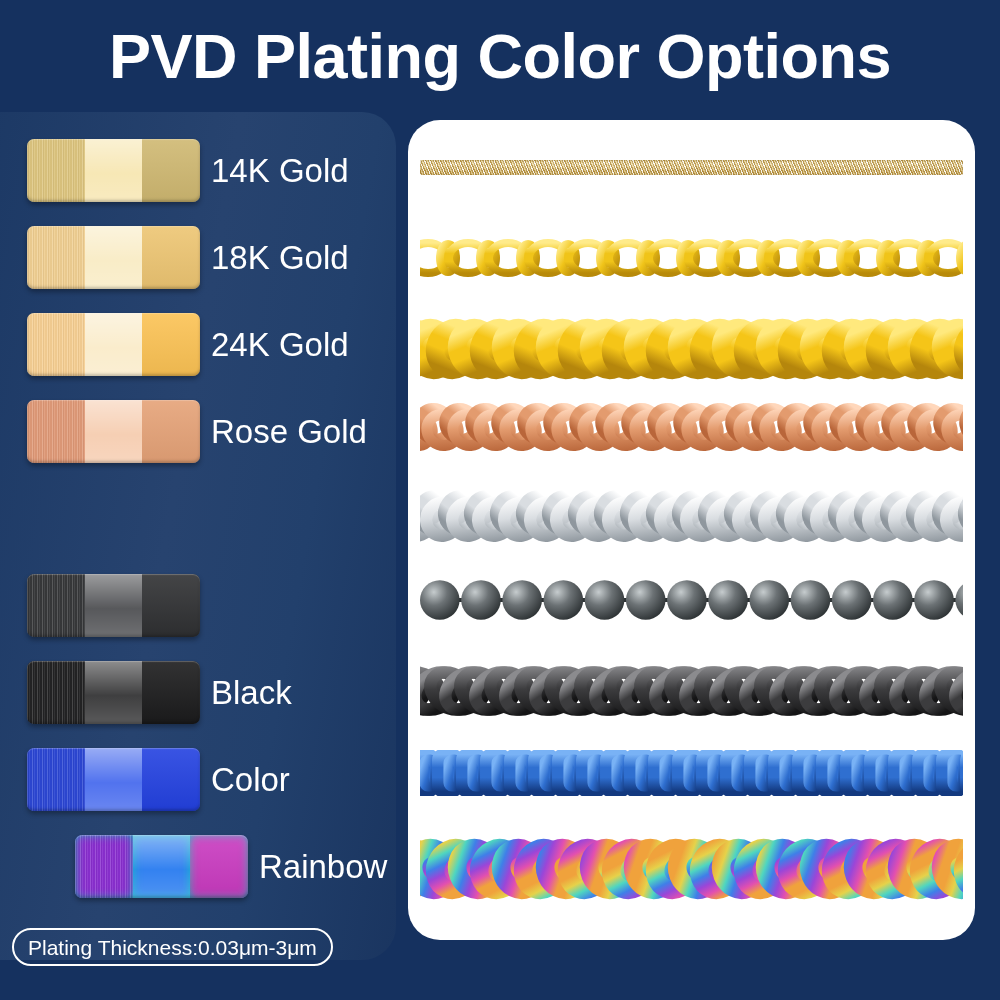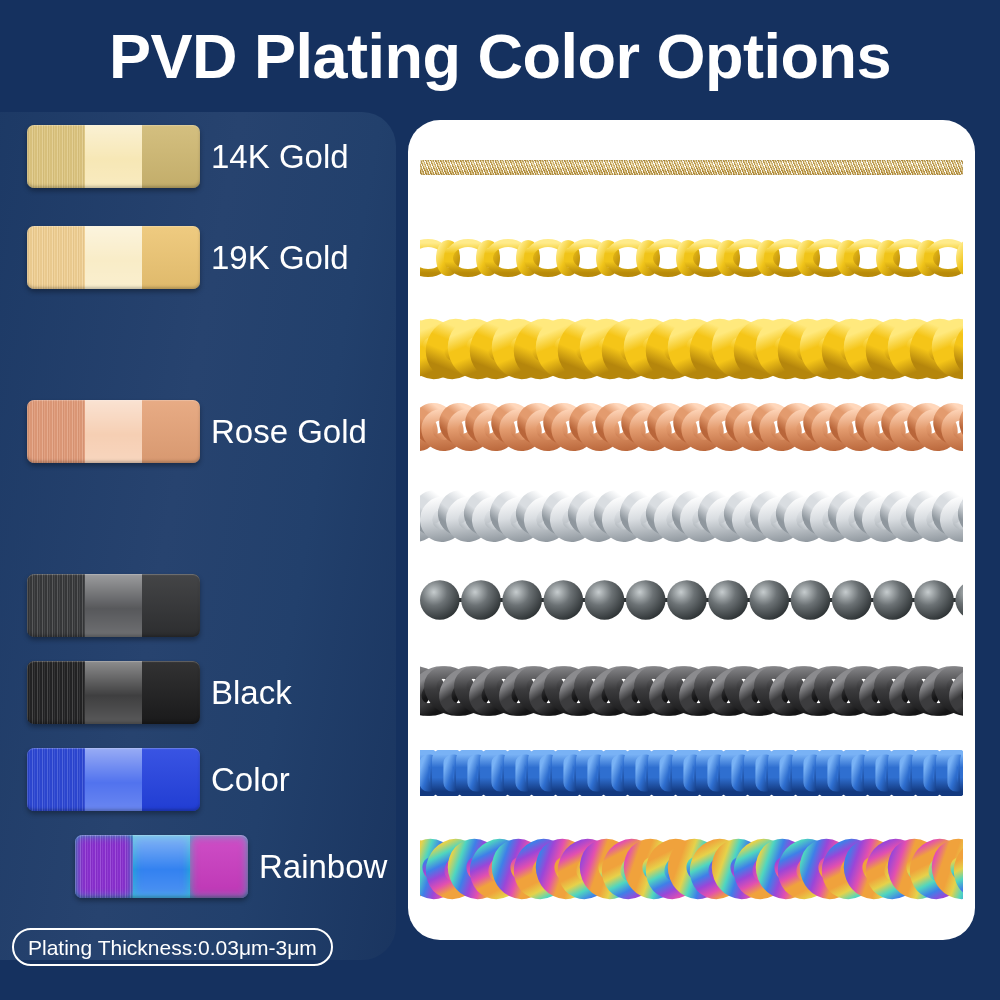--- a/index.html
+++ b/index.html
@@ -171,35 +171,43 @@
 </head>
 <body>
 
 <div id="header">
   <div id="title">PVD Plating Color Options</div>
 </div>
 
 <div id="left-panel"></div>
 
 <div id="swatch-list">
-    <div class="swatch-row" style="top: 124px;">
+    <div class="swatch-row" style="top: 138px;">
       <div class="swatch">
         <div class="seg brushed" style="background: rgb(221, 197, 127);"></div>
         <div class="seg polish" style="background: rgb(247, 231, 180);"></div>
         <div class="seg matte" style="background: rgb(207, 184, 113);"></div>
       </div>
       <div class="swatch-label">14K Gold</div>
     </div>
     <div class="swatch-row" style="top: 225px;">
       <div class="swatch">
         <div class="seg brushed" style="background: rgb(240, 207, 146);"></div>
         <div class="seg polish" style="background: rgb(249, 236, 198);"></div>
         <div class="seg matte" style="background: rgb(237, 197, 114);"></div>
       </div>
-      <div class="swatch-label">19K Gold</div>
+      <div class="swatch-label">18K Gold</div>
+    </div>
+    <div class="swatch-row" style="top: 312px;">
+      <div class="swatch">
+        <div class="seg brushed" style="background: rgb(246, 207, 147);"></div>
+        <div class="seg polish" style="background: rgb(250, 236, 203);"></div>
+        <div class="seg matte" style="background: rgb(251, 194, 84);"></div>
+      </div>
+      <div class="swatch-label">24K Gold</div>
     </div>
     <div class="swatch-row" style="top: 399px;">
       <div class="swatch">
         <div class="seg brushed" style="background: rgb(224, 154, 120);"></div>
         <div class="seg polish" style="background: rgb(246, 206, 178);"></div>
         <div class="seg matte" style="background: rgb(229, 162, 119);"></div>
       </div>
       <div class="swatch-label">Rose Gold</div>
     </div>
     <div class="swatch-row" style="top: 573px;">

